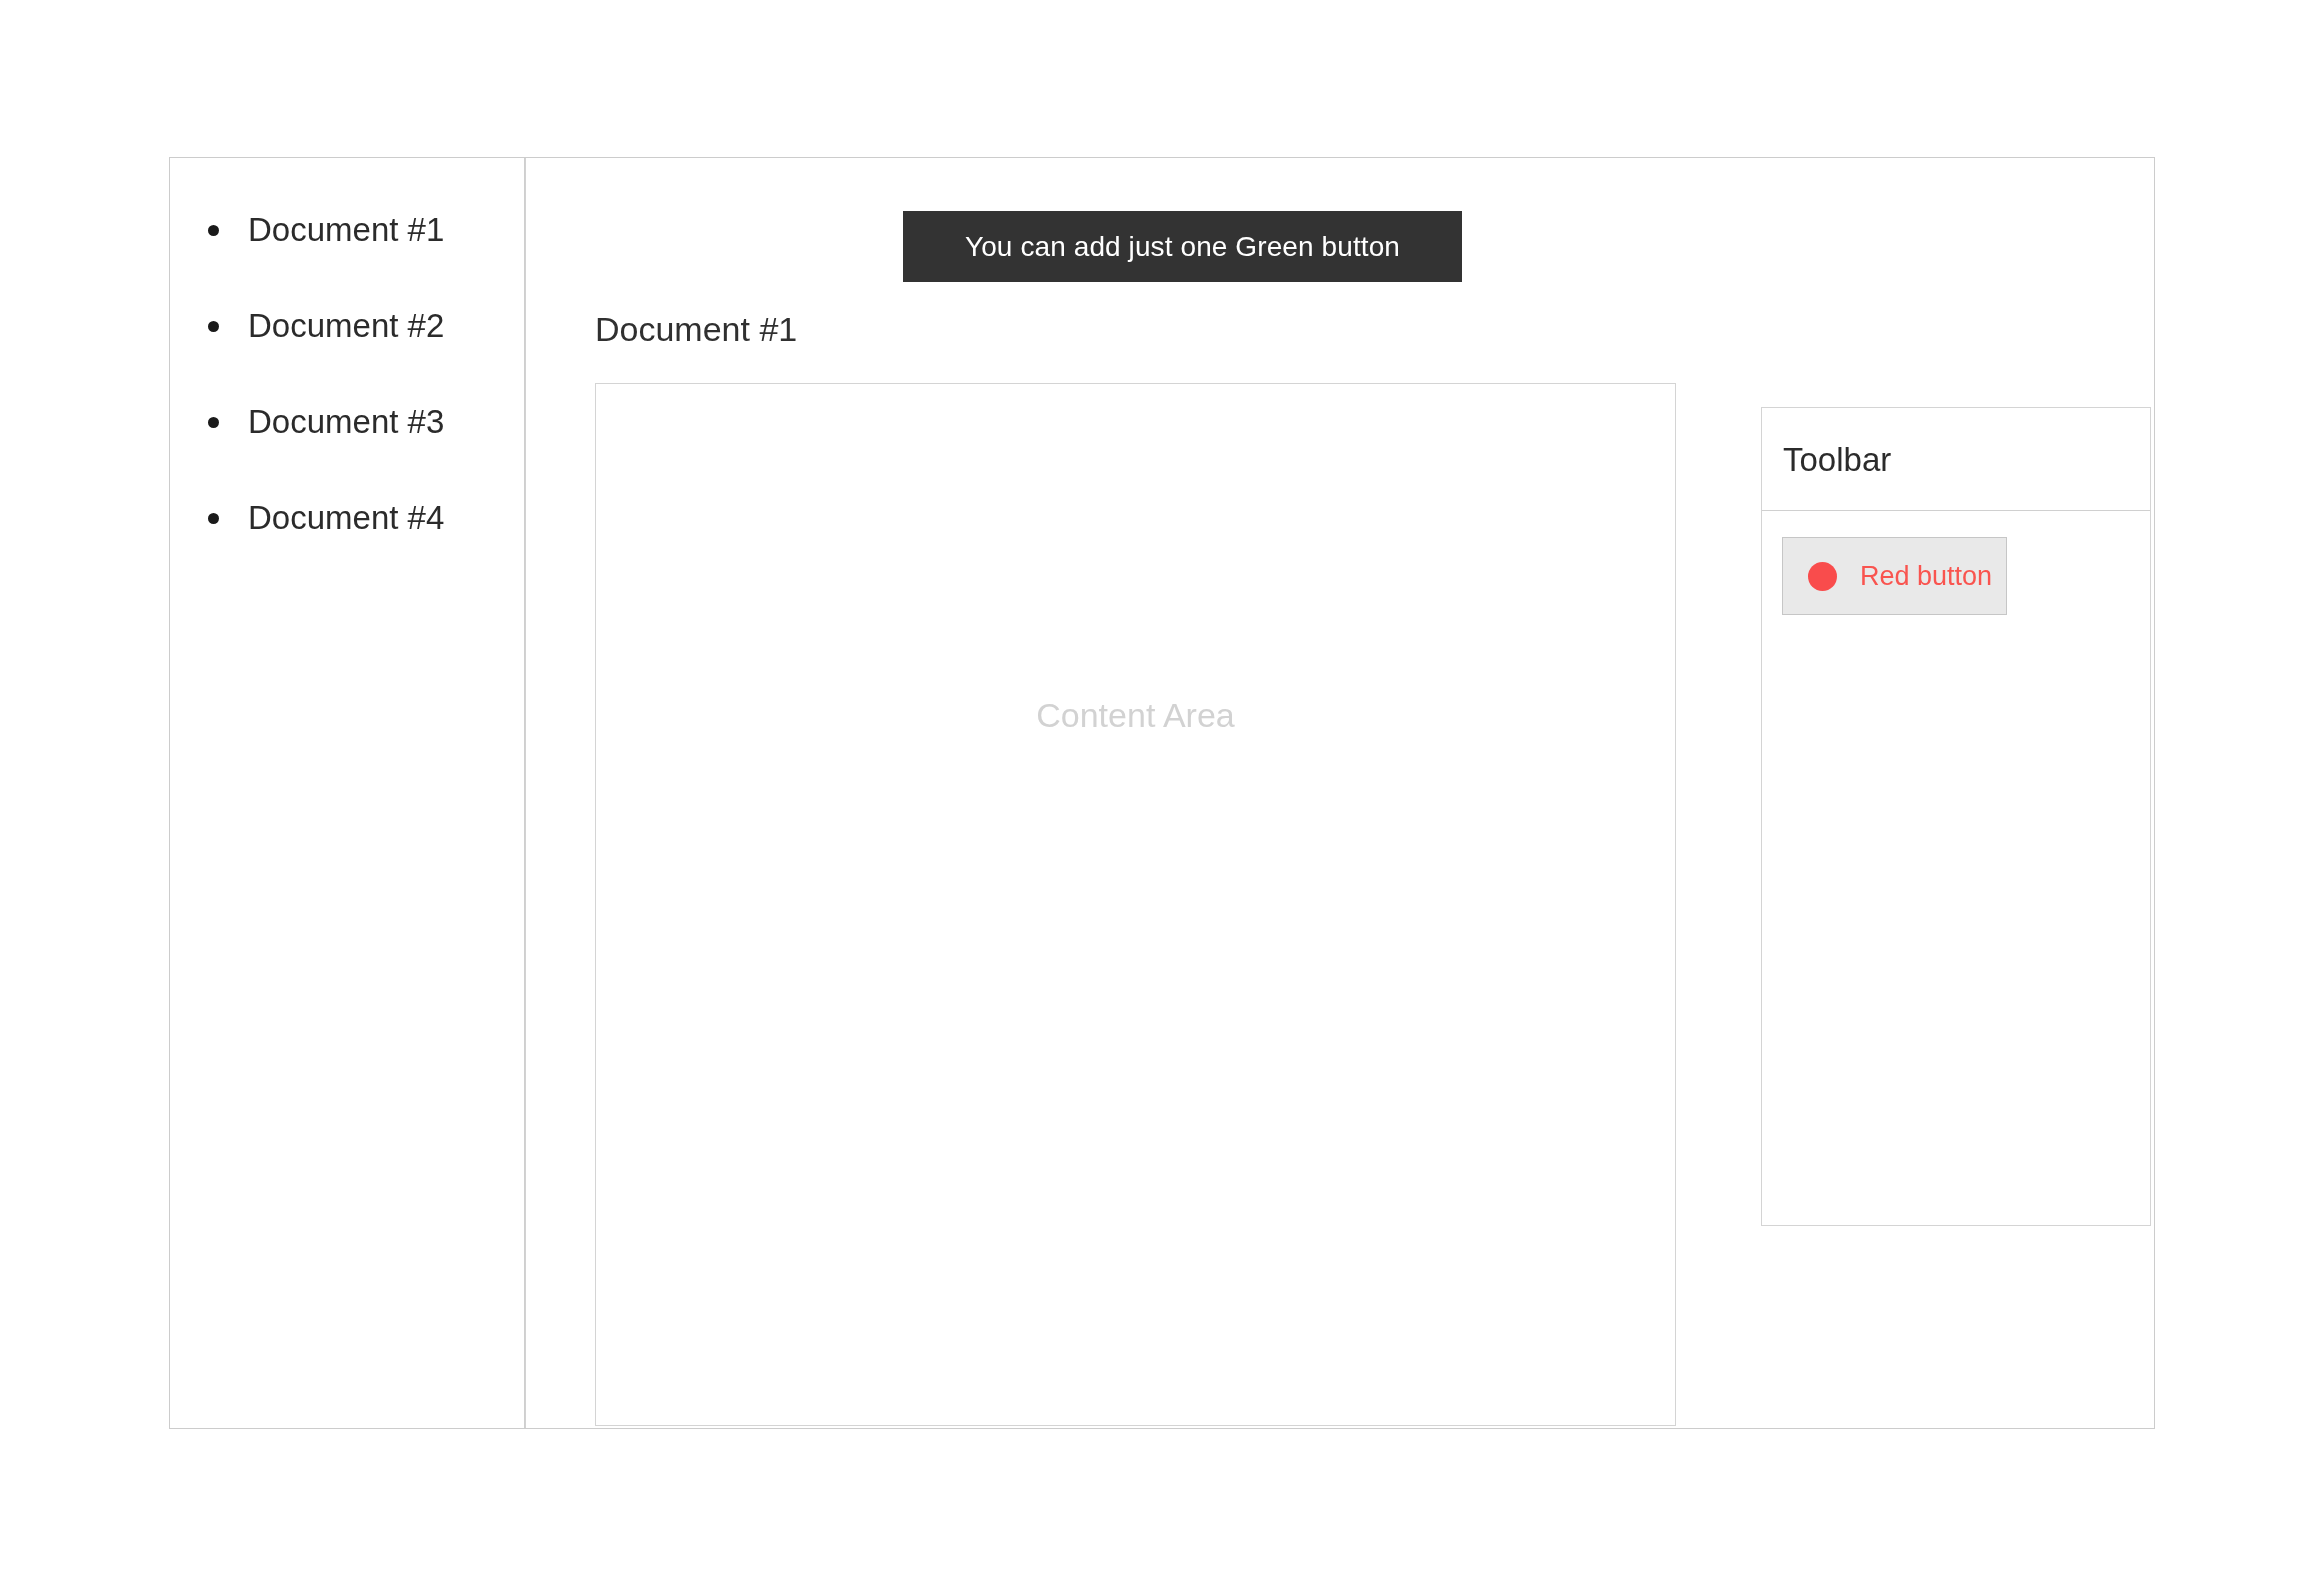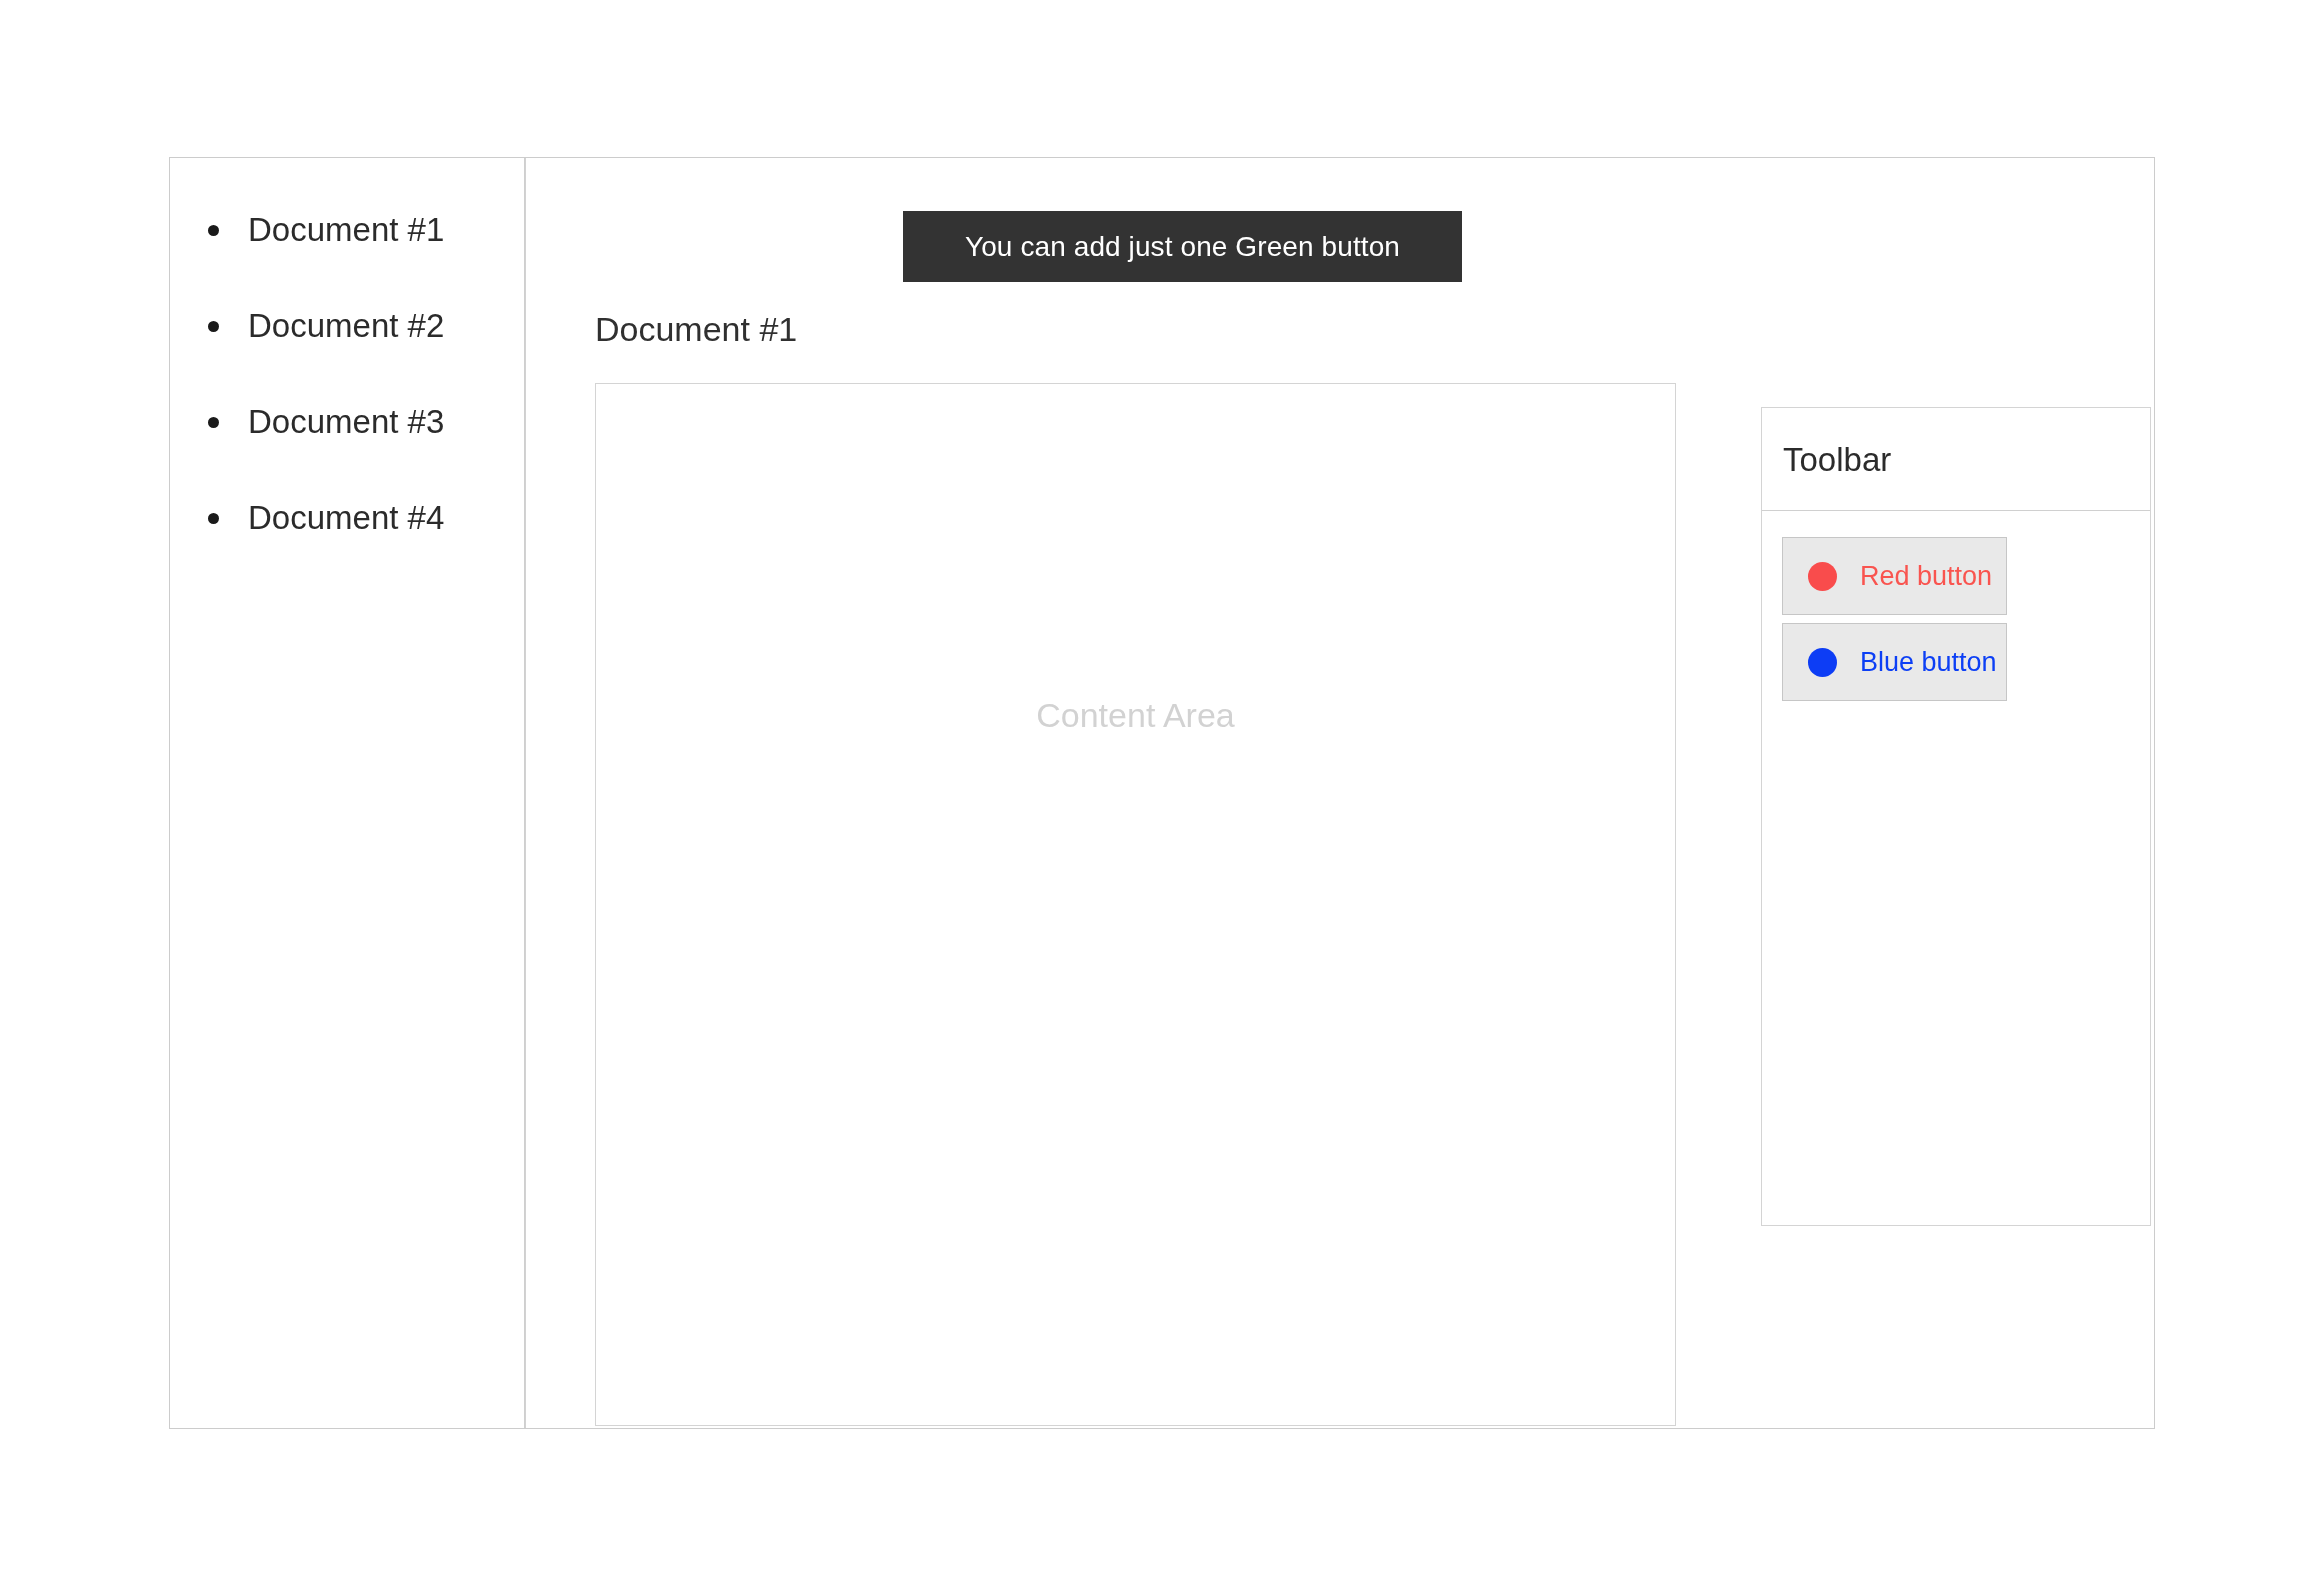--- a/index.html
+++ b/index.html
@@ -236,24 +236,20 @@
         </div>
 
         <div class="toolbar-body">
 
           <div class="tool-button">
             <span class="tool-dot" style="background:#f94c4c"></span>
             <span class="tool-label" style="color:#f9544f">Red button</span>
           </div>
 
 
-          <div class="tool-button">
-            <span class="tool-dot" style="background:#0d3df5"></span>
-            <span class="tool-label" style="color:#0c3ff5">Blue button</span>
-          </div>
 
         </div>
       </div>
 
     </div>
   </div>
 </div>
 
 
 </body></html>

